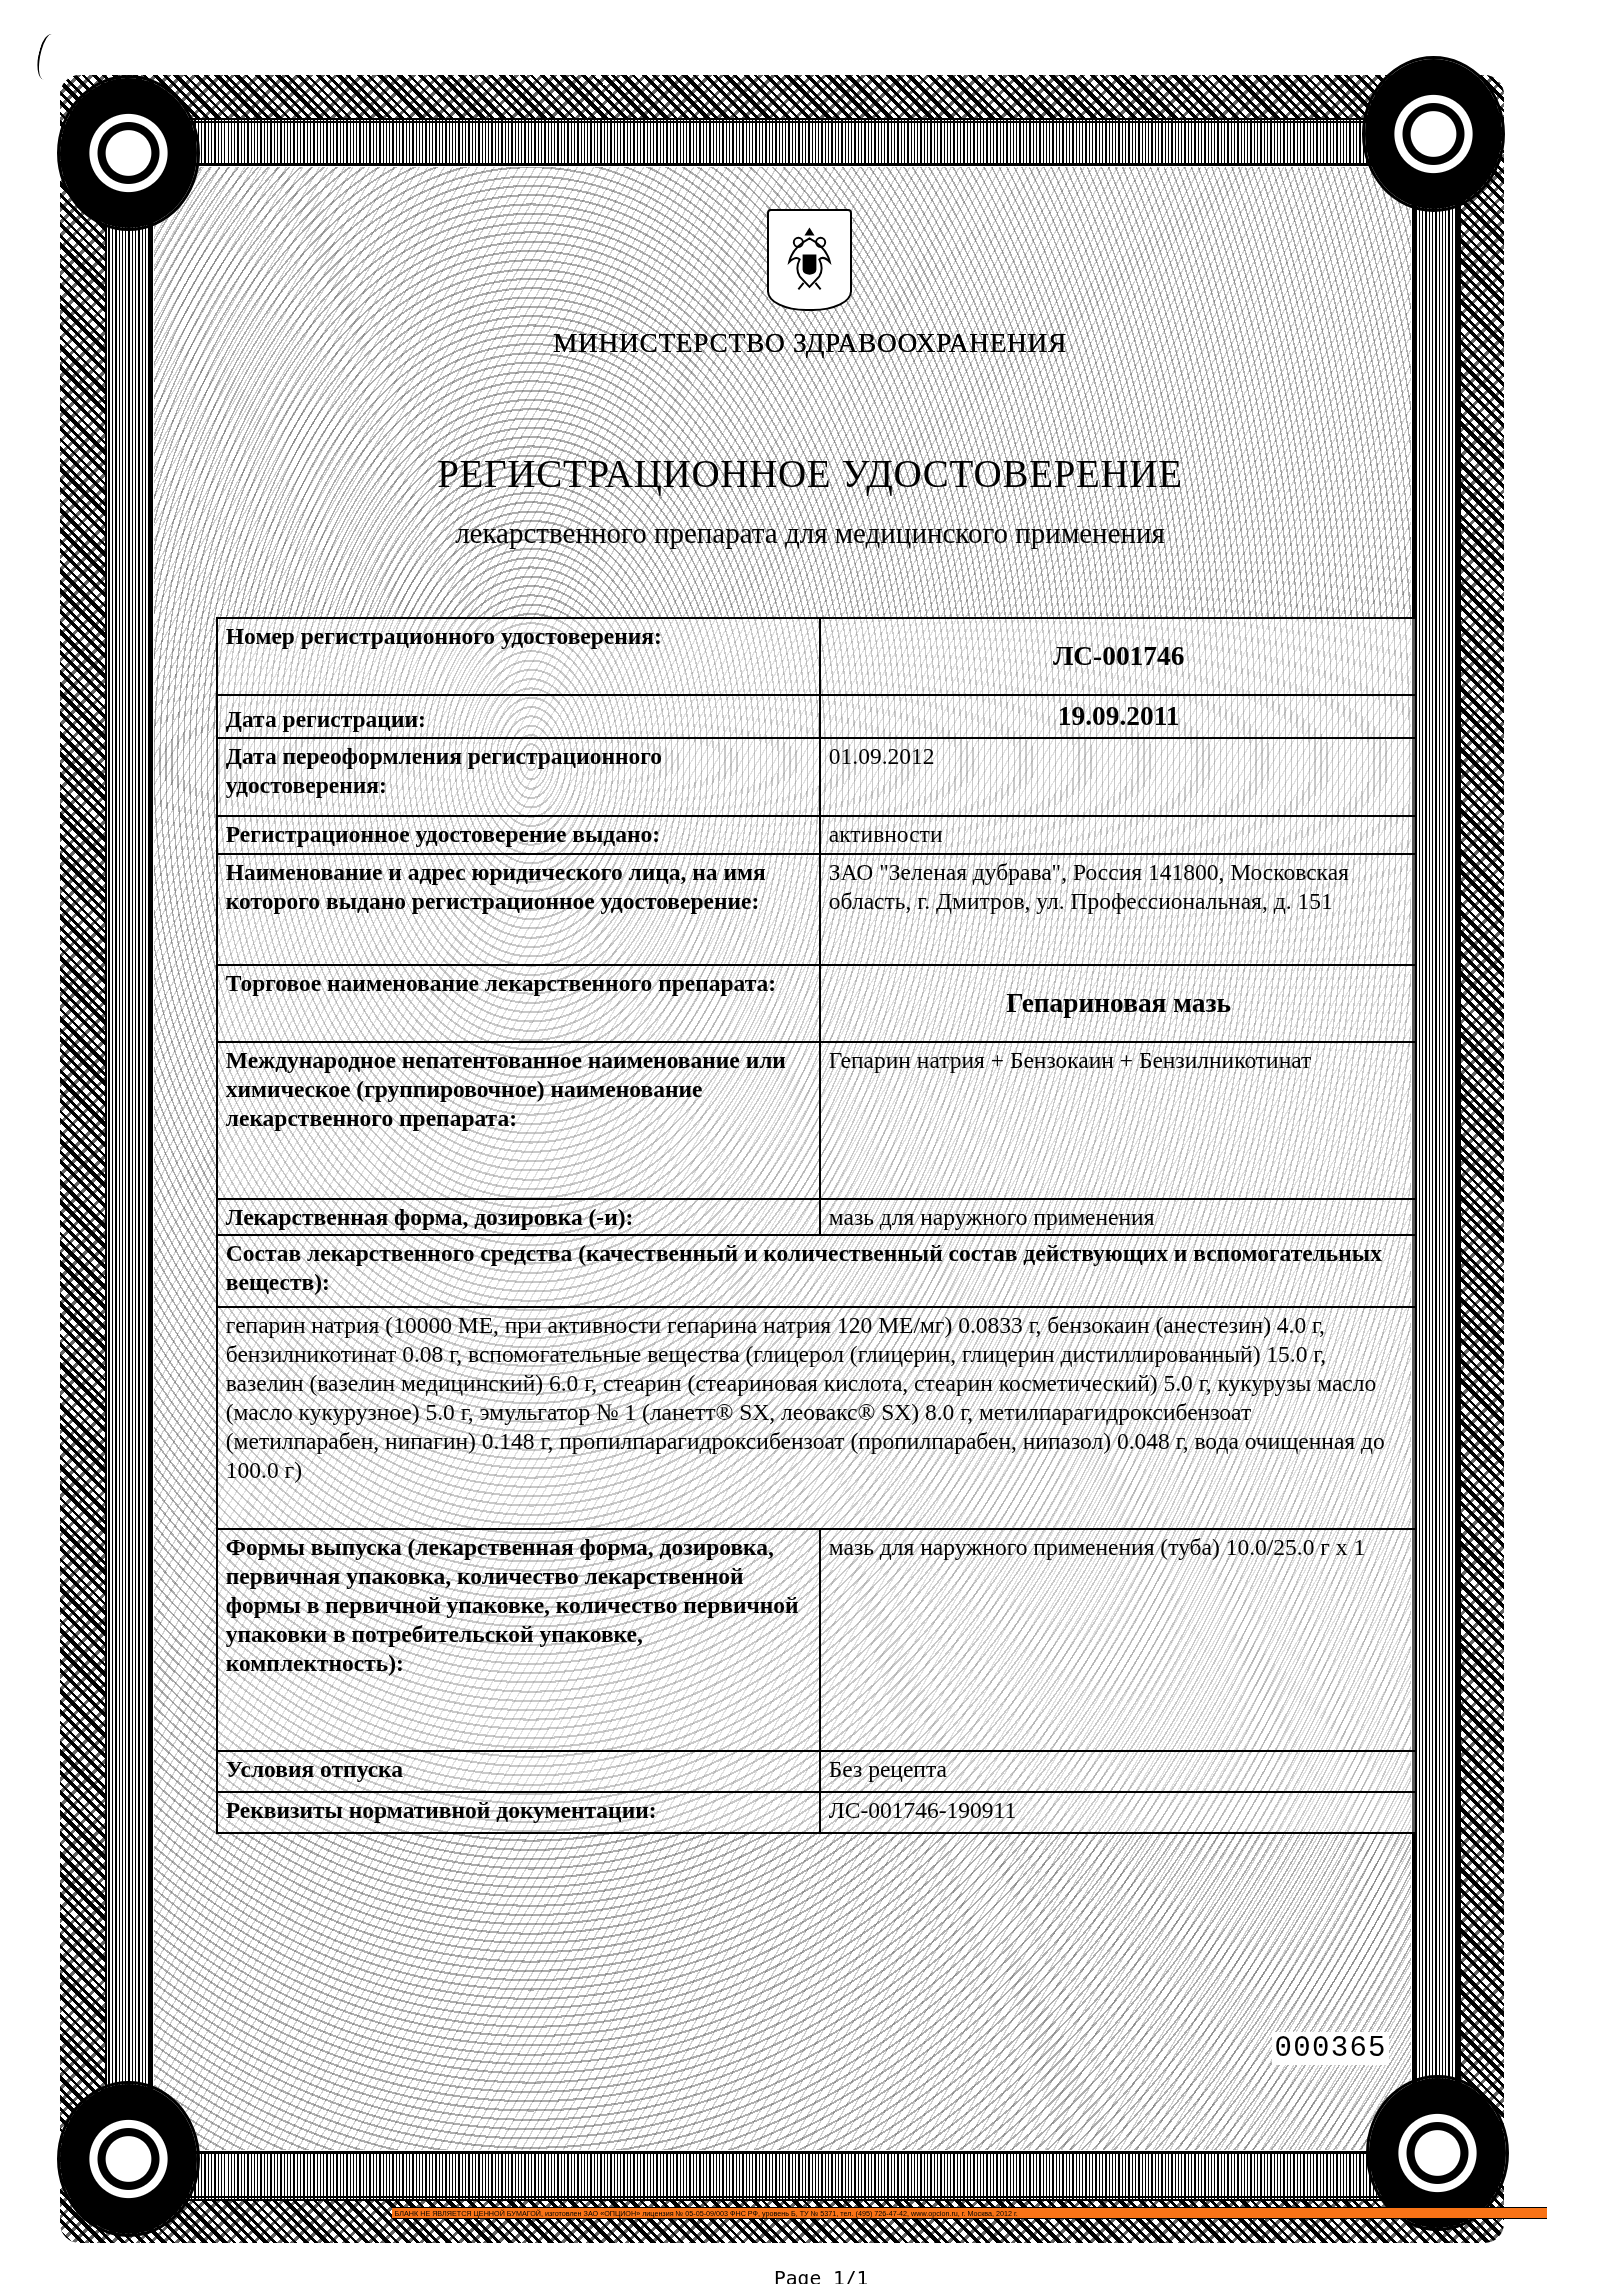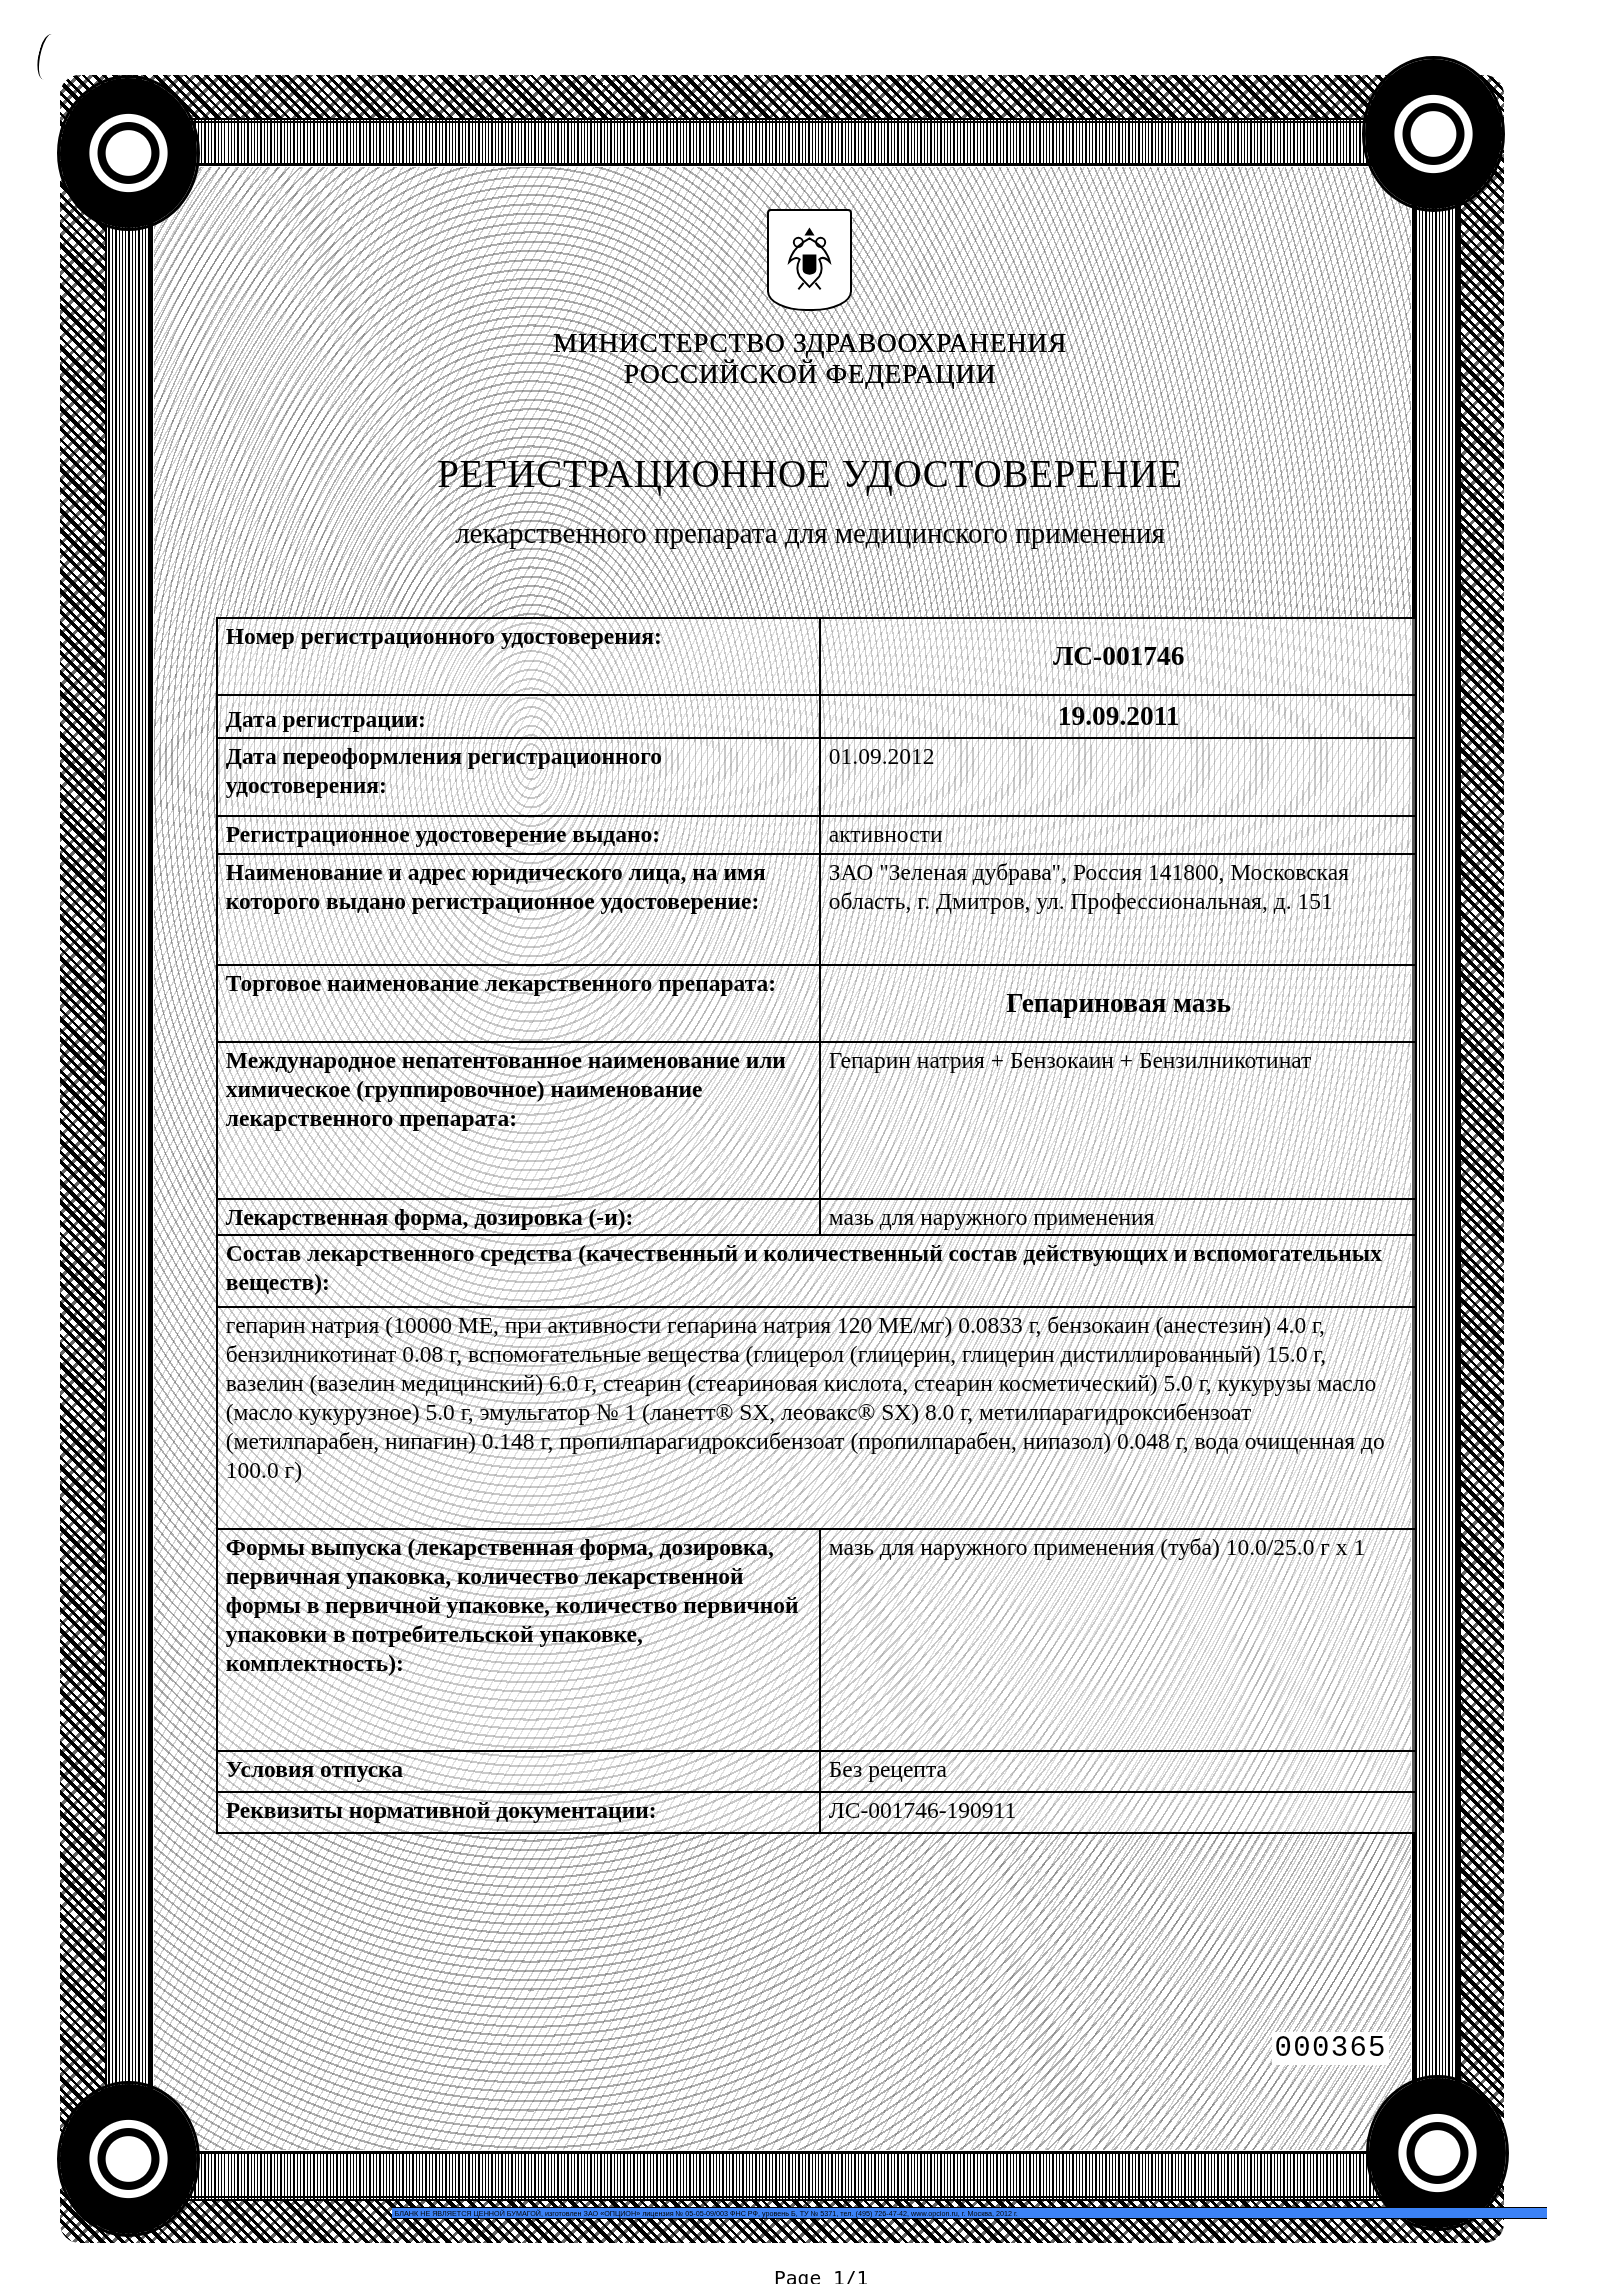--- a/index.html
+++ b/index.html
@@ -84,21 +84,21 @@
     td.full { font-size: 23.5px; }
 
     .serial {
       position: absolute; left: 1272px; top: 2032px;
       font-family: "Liberation Mono", "DejaVu Sans Mono", monospace;
       font-size: 29px; letter-spacing: 1.3px; background: #fff; padding: 0 2.6px;
     }
     .microtext {
       position: absolute; left: 392px; top: 2207px; width: 1150px;
       font-family: "Liberation Sans", sans-serif; font-size: 7.2px;
-      background: #3b82f6; color: #000; white-space: nowrap; overflow: hidden;
+      background: #f97316; color: #000; white-space: nowrap; overflow: hidden;
       border-top: 1.3px solid #000; border-bottom: 1.3px solid #000; padding: 0.7px 2.6px;
     }
     .page-footer {
       position: absolute; left: 774px; top: 2267px;
       font-family: "DejaVu Sans Mono", monospace; font-size: 19.6px;
     }
     .scribble {
       position: absolute; left: 38px; top: 34px; width: 17px; height: 46px;
       border-left: 2.6px solid #000; border-radius: 40% 0 0 60%; transform: rotate(15deg);
     }
@@ -125,21 +125,20 @@
         <circle cx="28" cy="28" r="7"></circle>
           <circle cx="62" cy="28" r="7"></circle>
         <path d="M45 22 C30 30 18 40 14 58 C20 52 26 50 30 54 C26 62 24 70 30 80 L45 96 L60 80 C66 70 64 62 60 54 C64 50 70 52 76 58 C72 40 60 30 45 22 Z"></path>
         <path d="M36 48 h18 v22 c0 8 -18 8 -18 0 z" fill="#000"></path>
         <path d="M36 90 l-8 10 M54 90 l8 10"></path>
       </g>
     </svg>
   </div>
 
   <div class="ministry l1">МИНИСТЕРСТВО ЗДРАВООХРАНЕНИЯ</div>
-  <div class="ministry l2">РОССИЙСКОЙ ФЕДЕРАЦИИ</div>
   <div class="doc-title">РЕГИСТРАЦИОННОЕ УДОСТОВЕРЕНИЕ</div>
   <div class="doc-subtitle">лекарственного препарата для медицинского применения</div>
 
   <table class="reg">
     <colgroup>
         <col style="width:603px">
         <col style="width:596px">
       </colgroup>
     <tbody>
       <tr style="height:77px">

